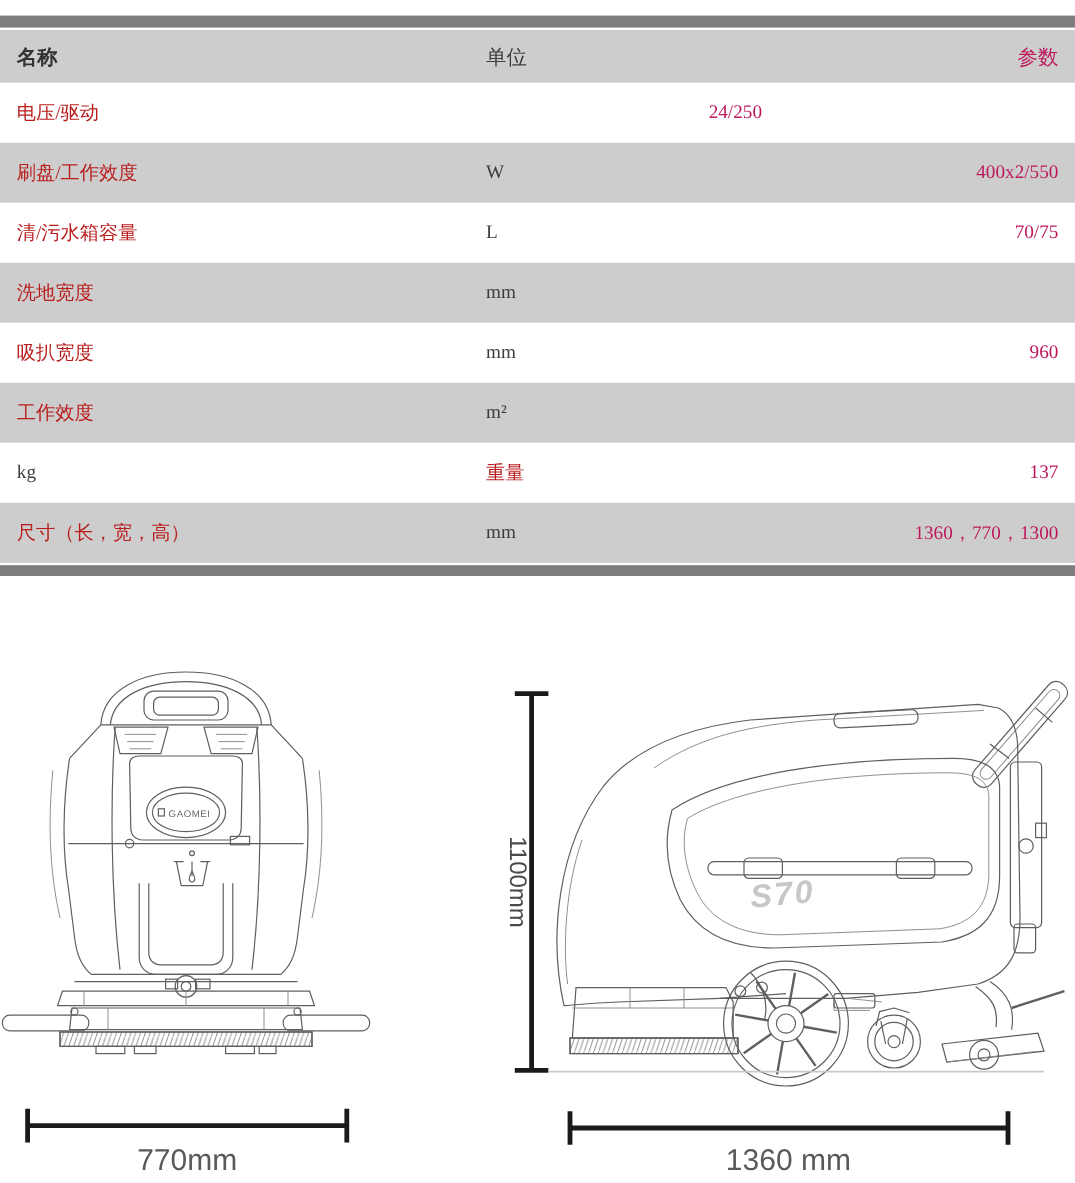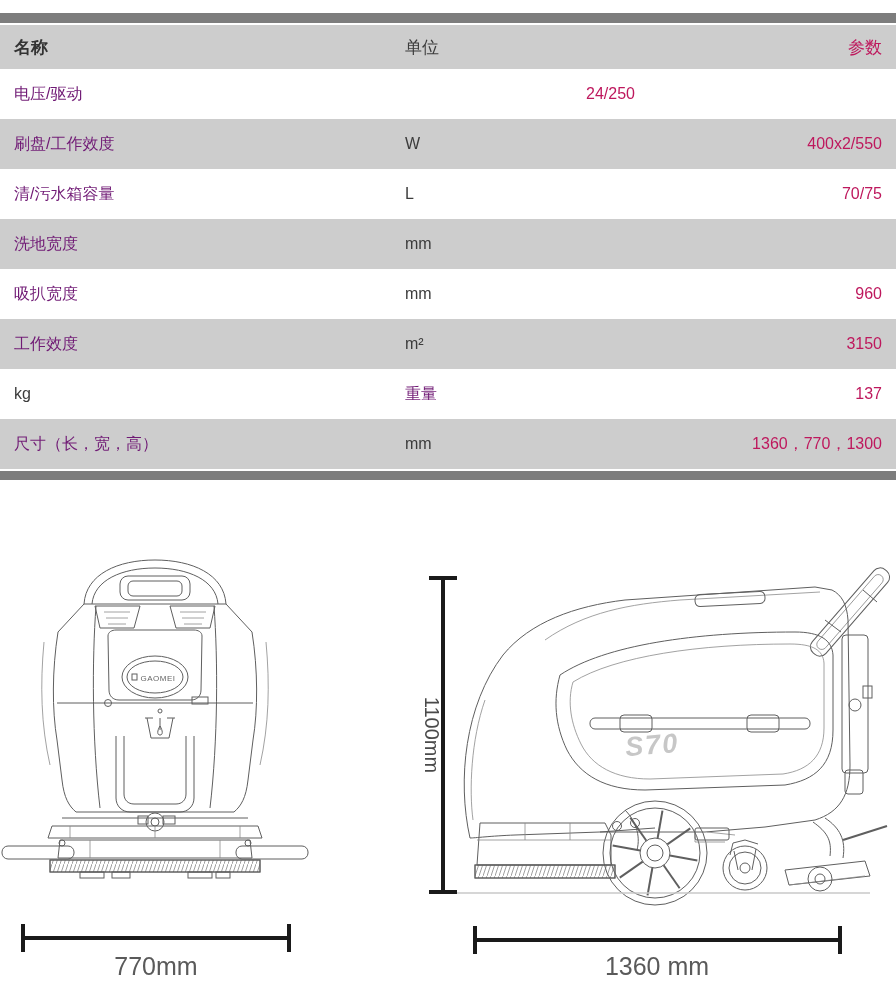--- a/index.html
+++ b/index.html
@@ -7,33 +7,33 @@
   body {
     width:896px; height:986px; position:relative; overflow:hidden;
     font-family:"Liberation Sans","DejaVu Sans",sans-serif;
     color:#3f3f3f;
   }
   .canvas { position:absolute; inset:0; }
   .bar { position:absolute; left:0; width:896px; background:#7d7d7d; }
   .bar.top { top:13px; height:10px; }
   .bar.bottom { top:471px; height:9px; }
 
-  .spec-table { position:absolute; top:25px; left:0; width:896px; }
+  .spec-table { position:absolute; top:25px; left:0; width:896px;font-family:Liberation Serif, serif; }
   .trow {
     display:grid;
     grid-template-columns:391px 230px 1fr;
     align-items:center;
     height:50px;
     padding:0 14px;
     font-size:16px;
   }
   .trow.head { height:44px; font-size:17px; }
   .trow.gray, .trow.head { background:#cdcdcd; }
   .trow.white { background:#ffffff; }
-  .cell.name { color:#701a75; }
+  .cell.name { color:#b91c1c; }
   .trow.head .cell.name { font-weight:bold; color:#333; }
   .cell.unit { color:#3c3c3c; }
   .cell.value { text-align:right; color:#be185d; }
 
   .drawing { position:absolute; top:540px; }
   .drawing.front { left:0; }
   .drawing.side { left:395px; }
   svg text { font-family:"Liberation Sans","DejaVu Sans",sans-serif; }
   .dim-label { fill:#5a5a5a; font-size:25px; }
   .dim-label-v { fill:#4a4a4a; font-size:20px; }
@@ -72,21 +72,20 @@
       <div class="cell unit">mm</div>
     </div>
     <div class="trow white">
       <div class="cell name">吸扒宽度</div>
       <div class="cell unit">mm</div>
       <div class="cell value">960</div>
     </div>
     <div class="trow gray">
       <div class="cell name">工作效度</div>
       <div class="cell unit">m²</div>
-      <div class="cell value">3150</div>
     </div>
     <div class="trow white">
       <div class="cell unit">kg</div>
       <div class="cell name">重量</div>
       <div class="cell value">137</div>
     </div>
     <div class="trow gray">
       <div class="cell name">尺寸（长，宽，高）</div>
       <div class="cell unit">mm</div>
       <div class="cell value">1360，770，1300</div>

